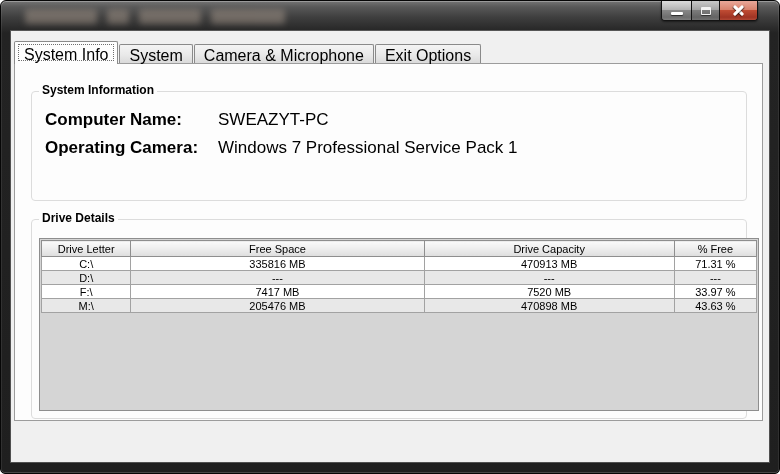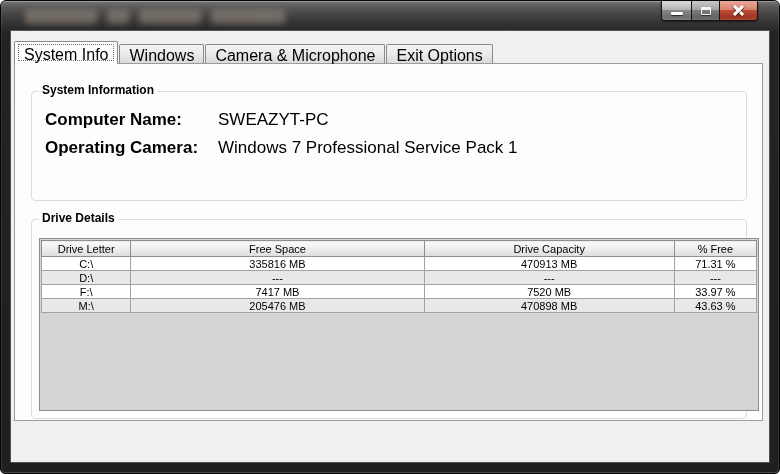--- a/index.html
+++ b/index.html
@@ -106,21 +106,21 @@
     </div>
     <div class="cap-btn cap-close">
       <span class="glyph-close"></span>
     </div>
   </div>
 
   <div class="client">
 
     <div class="tabstrip">
       <div class="tab active">System Info</div>
-      <div class="tab">Windows</div>
+      <div class="tab">System</div>
       <div class="tab">Camera &amp; Microphone</div>
       <div class="tab">Exit Options</div>
     </div>
 
     <div class="tabpage">
 
       <div class="groupbox gb-sys">
         <span class="gb-label">System Information</span>
         <div class="field f1">
           <span class="f-label">Computer Name:</span>

